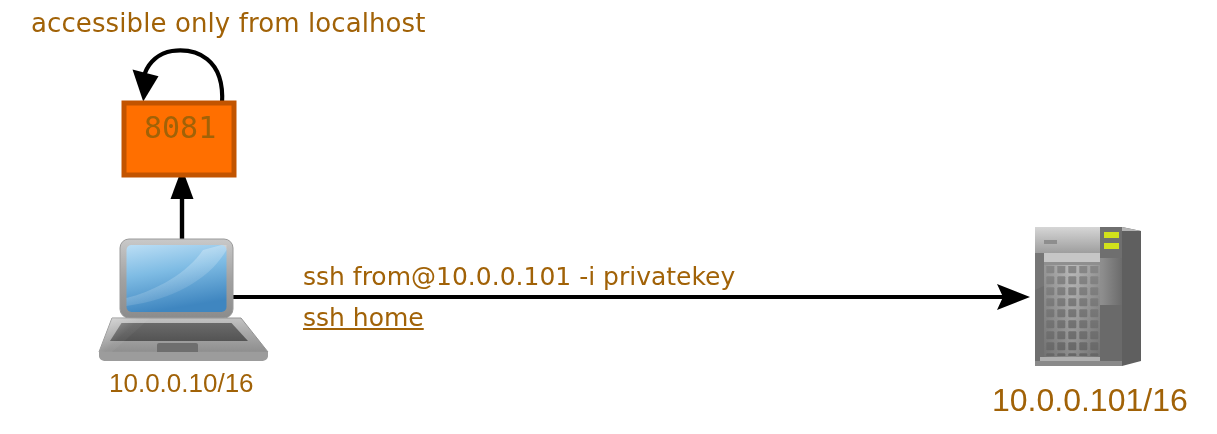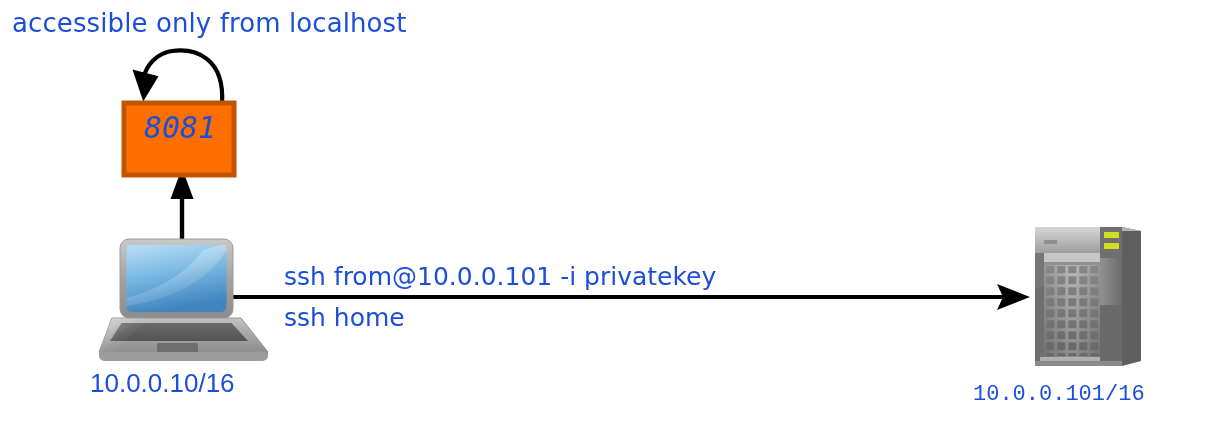--- a/index.html
+++ b/index.html
@@ -21,59 +21,60 @@
   svg.layer {
     position: absolute;
     top: 0;
     left: 0;
     width: 1217px;
     height: 434px;
   }
   .txt {
     position: absolute;
     white-space: pre;
-    color: #1d4ed8;
+    color: #a16207;
     font-family: "DejaVu Sans", sans-serif;
+    margin-left: 19px;
   }
   #title-text {
     left: 12px;
     top: 8px;
     font-size: 26px;
     letter-spacing: 0.1px;
   }
   #port-label {
     left: 125px;
     top: 110px;
     width: 110px;
-    text-align: center;
+    text-align: left;
     font-size: 30px;
     font-family: "DejaVu Sans Mono", monospace;
-    font-style: italic;
   }
   #edge-line-1 {
     left: 284px;
     top: 262px;
     font-size: 25px;
   }
   #edge-line-2 {
     left: 284px;
     top: 303px;
     font-size: 25px;
+    text-decoration: underline;
   }
   #laptop-ip {
     left: 90px;
     top: 368px;
     font-size: 26px;
     font-family: Liberation Sans, sans-serif;
   }
   #server-ip {
     left: 973px;
     top: 382px;
-    font-size: 22px;
-    font-family: Liberation Mono, monospace;
+    font-size: 32px;
+    font-family: Liberation Sans, sans-serif;
   }
 </style>
 </head>
 <body>
 
 <div id="canvas">
 
   <svg class="layer" viewBox="0 0 1217 434" xmlns="http://www.w3.org/2000/svg">
 
     <g>

